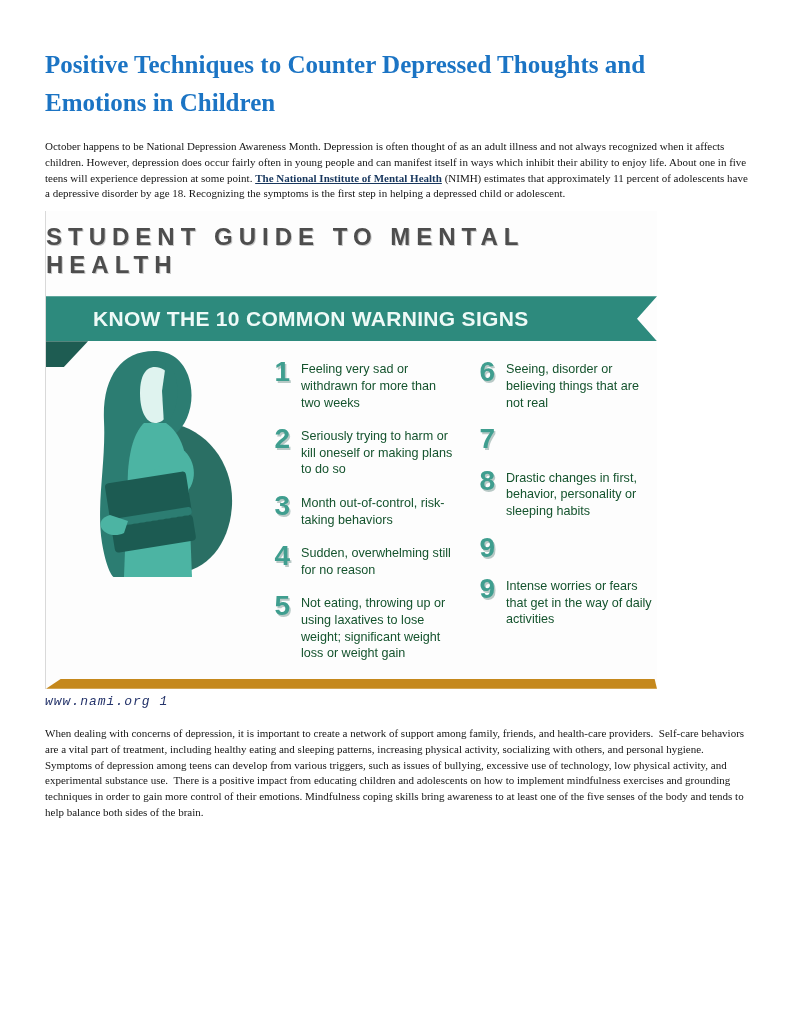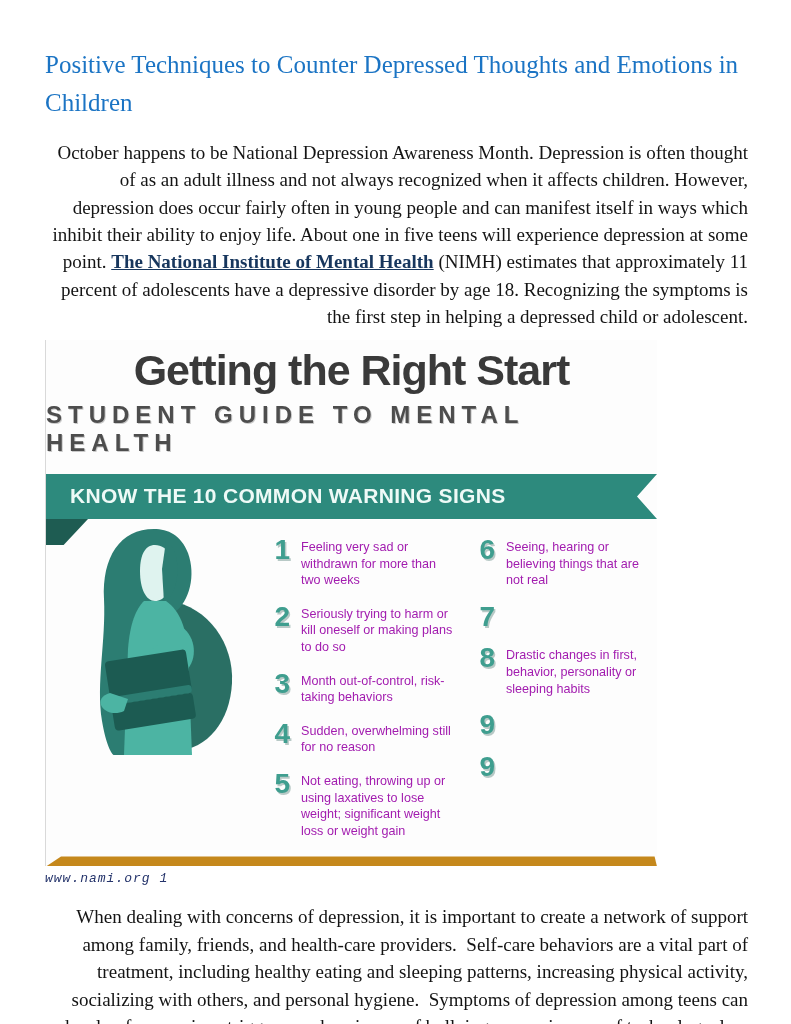--- a/index.html
+++ b/index.html
@@ -5,27 +5,27 @@
   * { margin:0; padding:0; box-sizing:border-box; }
   html,body { background:#ffffff; }
   body {
     width:791px; height:1024px; margin:0 auto; position:relative;
     font-family:"Liberation Serif", serif; color:#1a1a1a; overflow:hidden;
   }
   .page { padding:46px 43px 0 45px; }
 
   h1.doc-title {
     font-family:"Liberation Serif", serif;
-    font-size:25px; font-weight:normal; color:#1b74c4;
+    font-size:25px; font-weight:bold; color:#1b74c4;
     line-height:1.52; max-width:700px; margin-bottom:17px;
   }
 
   p.body-text {
-    font-size:19px; line-height:1.44; color:#141414;
-    white-space:pre-wrap; max-width:705px;text-align:right;
+    font-size:11px; line-height:1.44; color:#141414;
+    white-space:pre-wrap; max-width:705px;
   }
   a.doc-link {
     color:#17365d; font-weight:bold; text-decoration:underline; cursor:pointer;
   }
 
   
   .infographic {
     width:612px; margin-top:9px; background:#fdfdfd;
     border-left:1px solid #d9d9d9; padding-top:6px;
     font-family:"Liberation Sans", sans-serif; position:relative;
@@ -33,21 +33,21 @@
   .ig-title {
     text-align:center; font-size:43px; font-weight:bold; color:#3a3a3a;
     letter-spacing:-1px; line-height:1.15;
   }
   .ig-subtitle {
     text-align:left; font-size:24px; font-weight:bold; color:#4d4d4d;
     letter-spacing:6px; margin-top:6px; text-shadow:1px 1px 0 #c9c9c9;
   }
   .ig-banner {
     position:relative; margin-top:17px; height:45px; background:#2d8a7d;
-    display:flex; align-items:center; padding-left:24px;
+    display:flex; align-items:center; padding-left:47px;
     clip-path:polygon(0 0, 100% 0, calc(100% - 20px) 50%, 100% 100%, 0 100%);
   }
   .ig-banner-text {
     color:#eefaf7; font-size:21px; font-weight:bold; letter-spacing:0.3px;
   }
   .banner-wrap { position:relative; }
   .fold-triangle {
     position:absolute; left:0; top:45px; width:42px; height:26px;
     background:#1e5c52;
     clip-path:polygon(0 0, 100% 0, 42% 100%, 0 100%);
@@ -59,21 +59,21 @@
   .ig-col.left  { width:205px; }
   .ig-col.right { width:199px; }
 
   .sign { display:flex; margin-bottom:15px; }
   .sign .num {
     flex:none; width:36px; text-align:right; margin-right:11px;
     font-size:28px; line-height:0.95; font-weight:bold; color:#3f9e8f;
     text-shadow:1.5px 2px 0 rgba(26,82,73,0.30);
   }
   .sign .txt {
-    font-size:12.6px; line-height:1.32; color:#a21caf; padding-top:2px;
+    font-size:12.6px; line-height:1.32; color:#14532d; padding-top:2px;
   }
 
   .ig-goldbar {
     height:10px; background:#c5881c; margin-top:2px;
     clip-path:polygon(15px 0, 99.6% 0, 100% 100%, 0 100%);
   }
 
   .source-line {
     text-align:left; margin:5px 48px 0 0;
     font-family:"Liberation Mono", monospace; font-style:italic;
@@ -86,21 +86,20 @@
 <body>
 
 <div class="page">
 
   <h1 class="doc-title">Positive Techniques to Counter Depressed Thoughts and Emotions in Children</h1>
 
   <p class="body-text"><span>October happens to be National Depression Awareness Month. Depression is often thought of as an adult illness and not always recognized when it affects children. However, depression does occur fairly often in young people and can manifest itself in ways which inhibit their ability to enjoy life. About one in five teens will experience depression at some point. </span><a class="doc-link">The National Institute of Mental Health</a><span> (NIMH) estimates that approximately 11 percent of adolescents have a depressive disorder by age 18. Recognizing the symptoms is the first step in helping a depressed child or adolescent.</span></p>
 
   <div class="infographic">
 
-    <div class="ig-title">Getting the Right Start</div>
     <div class="ig-subtitle">STUDENT GUIDE TO MENTAL HEALTH</div>
 
     <div class="banner-wrap">
       <div class="ig-banner">
         <span class="ig-banner-text">KNOW THE 10 COMMON WARNING SIGNS</span>
       </div>
       <div class="fold-triangle"></div>
     </div>
 
     <div class="ig-content">
@@ -149,34 +148,35 @@
         </div>
         <div class="sign">
           <div class="num">5</div>
           <div class="txt">Not eating, throwing up or using laxatives to lose weight; significant weight loss or weight gain</div>
         </div>
       </div>
 
       <div class="ig-col right">
         <div class="sign">
           <div class="num">6</div>
-          <div class="txt">Seeing, hearing or believing things that are not real</div>
+          <div class="txt">Seeing, disorder or believing things that are not real</div>
         </div>
         <div class="sign">
           <div class="num">7</div>
         </div>
         <div class="sign">
           <div class="num">8</div>
           <div class="txt">Drastic changes in first, behavior, personality or sleeping habits</div>
         </div>
         <div class="sign">
           <div class="num">9</div>
         </div>
         <div class="sign">
           <div class="num">9</div>
+          <div class="txt">Intense worries or fears that get in the way of daily activities</div>
         </div>
       </div>
     </div>
 
     <div class="ig-goldbar"></div>
   </div>
 
   <div class="source-line">www.nami.org 1</div>
 
   <p class="body-text para-block">When dealing with concerns of depression, it is important to create a network of support among family, friends, and health-care providers.  Self-care behaviors are a vital part of treatment, including healthy eating and sleeping patterns, increasing physical activity, socializing with others, and personal hygiene.  Symptoms of depression among teens can develop from various triggers, such as issues of bullying, excessive use of technology, low physical activity, and experimental substance use.  There is a positive impact from educating children and adolescents on how to implement mindfulness exercises and grounding techniques in order to gain more control of their emotions. Mindfulness coping skills bring awareness to at least one of the five senses of the body and tends to help balance both sides of the brain.</p>

